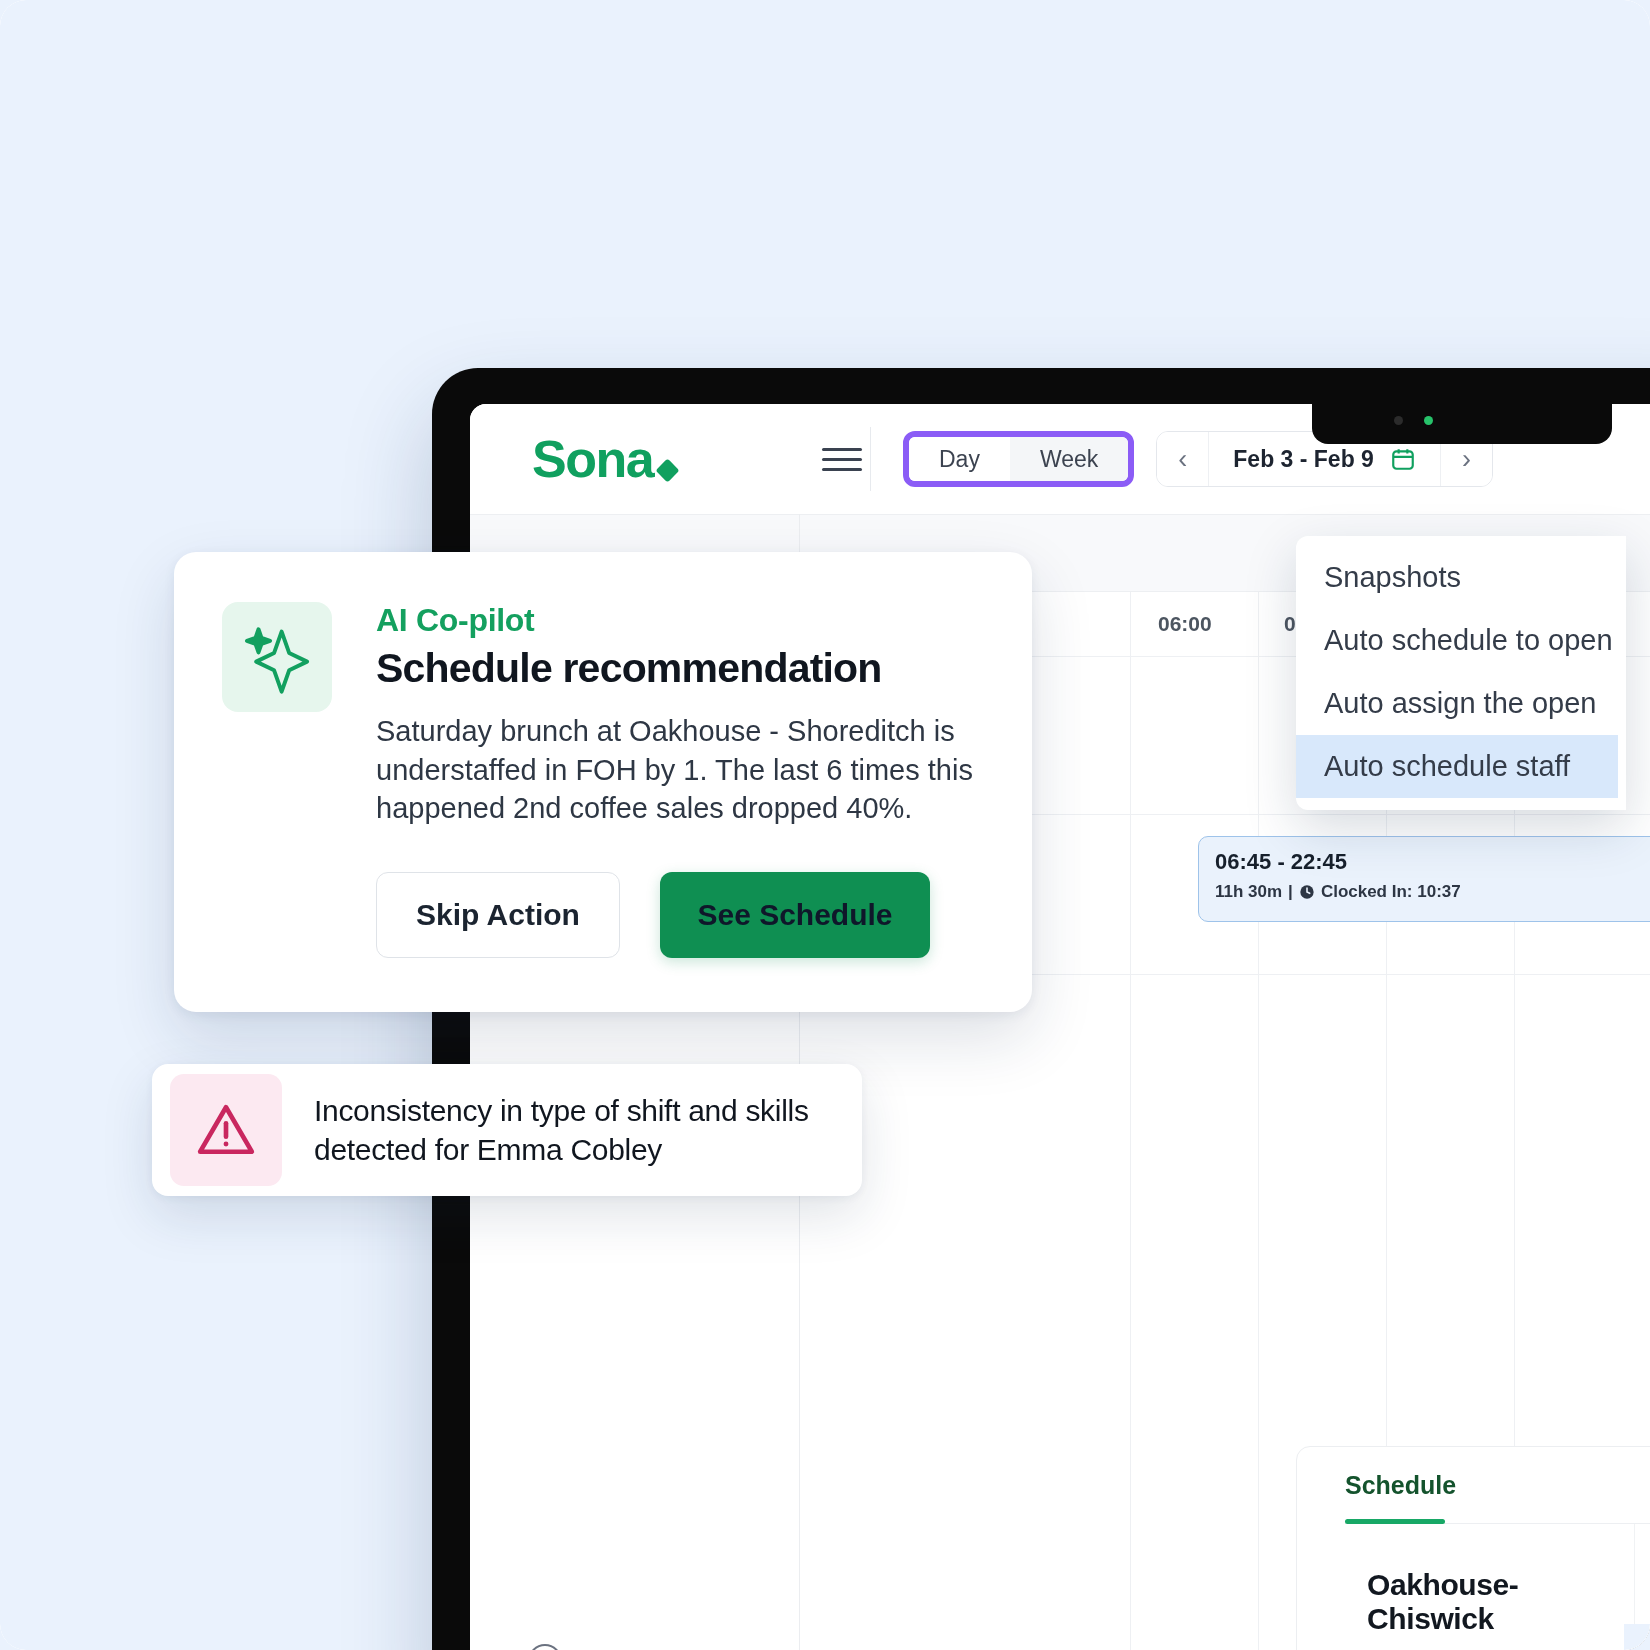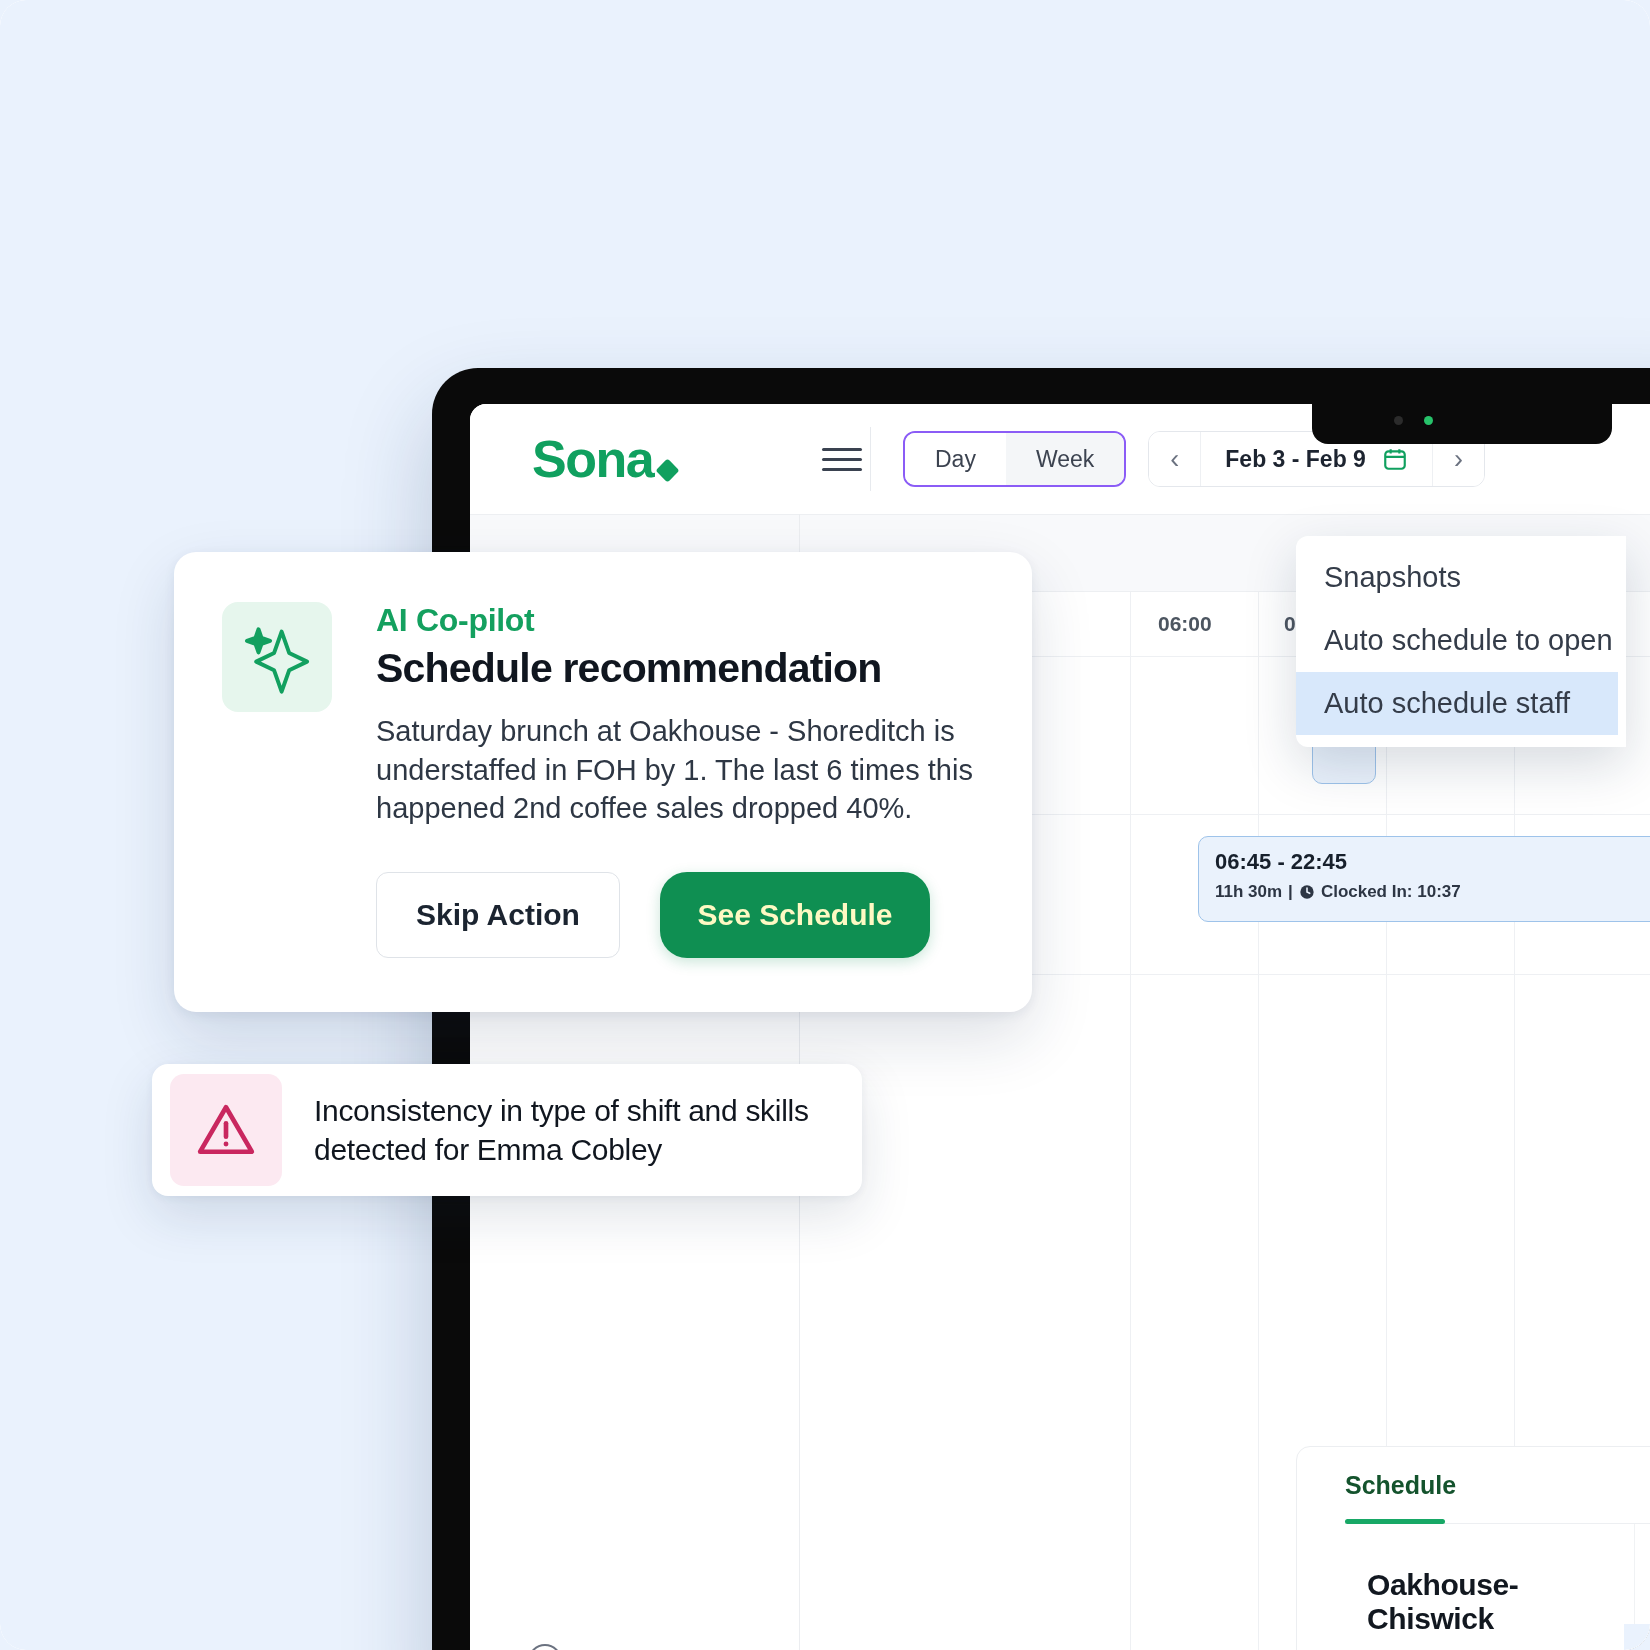--- a/index.html
+++ b/index.html
@@ -77,21 +77,21 @@
     justify-content:center; gap:7px; margin-left:22px;
   }
   #hamburger span { display:block; height:3px; background:#3a4250; border-radius:2px; }
 
   #header-divider {
     width:1px; background:#e7eaee; height:64px; margin:0 0 0 8px;
   }
 
   .seg-group {
     display:flex; margin-left:32px;
-    border:2px solid #8b5cf6; border-radius:12px; overflow:hidden;
+    border:6px solid #8b5cf6; border-radius:12px; overflow:hidden;
     height:56px; background:#fff;
   }
   .seg-btn {
     padding:0 30px; display:flex; align-items:center; justify-content:center;
     font-size:23px; color:#3c4350; background:#fff; cursor:pointer;
   }
   .seg-btn.active { background:#f4f6f8; }
 
   .date-group {
     display:flex; margin-left:22px; align-items:stretch;
@@ -224,21 +224,21 @@
     font-size:29px; color:#2e3744; line-height:1.33; margin-top:20px;
     max-width:600px;
   }
   #copilot-actions { display:flex; gap:40px; margin-top:44px; }
   .btn {
     border-radius:12px; font-size:30px; font-weight:700;
     display:flex; align-items:center; justify-content:center;
     cursor:pointer; height:86px;
   }
   #btn-skip { border:1.6px solid #dfe3e8; background:#fff; color:#1b2430; width:244px; }
-  #btn-see  { background:#0f8f52; color:#fef9c3; width:270px; box-shadow:0 4px 14px rgba(15,143,82,.22);border-radius:27px; }
+  #btn-see  { background:#0f8f52; color:#0f172a; width:270px; box-shadow:0 4px 14px rgba(15,143,82,.22); }
 
   
   #toast {
     position:absolute; left:152px; top:1064px;
     width:710px; height:132px;
     background:#fff; border-radius:16px;
     box-shadow:0 20px 52px rgba(23,44,80,.13), 0 2px 8px rgba(23,44,80,.06);
     display:flex; align-items:center; gap:32px;
     padding:0 34px 0 18px;
     z-index:12;
@@ -379,20 +379,21 @@
   </div>
 
   <div id="notch">
     <span class="cam c1"></span>
     <span class="cam c2"></span>
   </div>
 
   <div id="dropdown">
     <div class="dd-item">Snapshots</div>
     <div class="dd-item">Auto schedule to open</div>
+    <div class="dd-item">Auto assign the open</div>
     <div class="dd-item sel">Auto schedule staff</div>
   </div>
 
   <div id="copilot">
     <div id="copilot-row">
       <div id="spark-box">
         <svg width="74" height="74" viewBox="0 0 64 64" fill="none" stroke="#12a05f" stroke-width="3.4" stroke-linejoin="round">
           <path d="M36 10 L42.5 28.5 L58 36 L42.5 43.5 L36 62 L29.5 43.5 L14 36 L29.5 28.5 Z"></path>
           <path d="M16 8 L18.6 15.4 L26 18 L18.6 20.6 L16 28 L13.4 20.6 L6 18 L13.4 15.4 Z" fill="#12a05f"></path>
         </svg>

